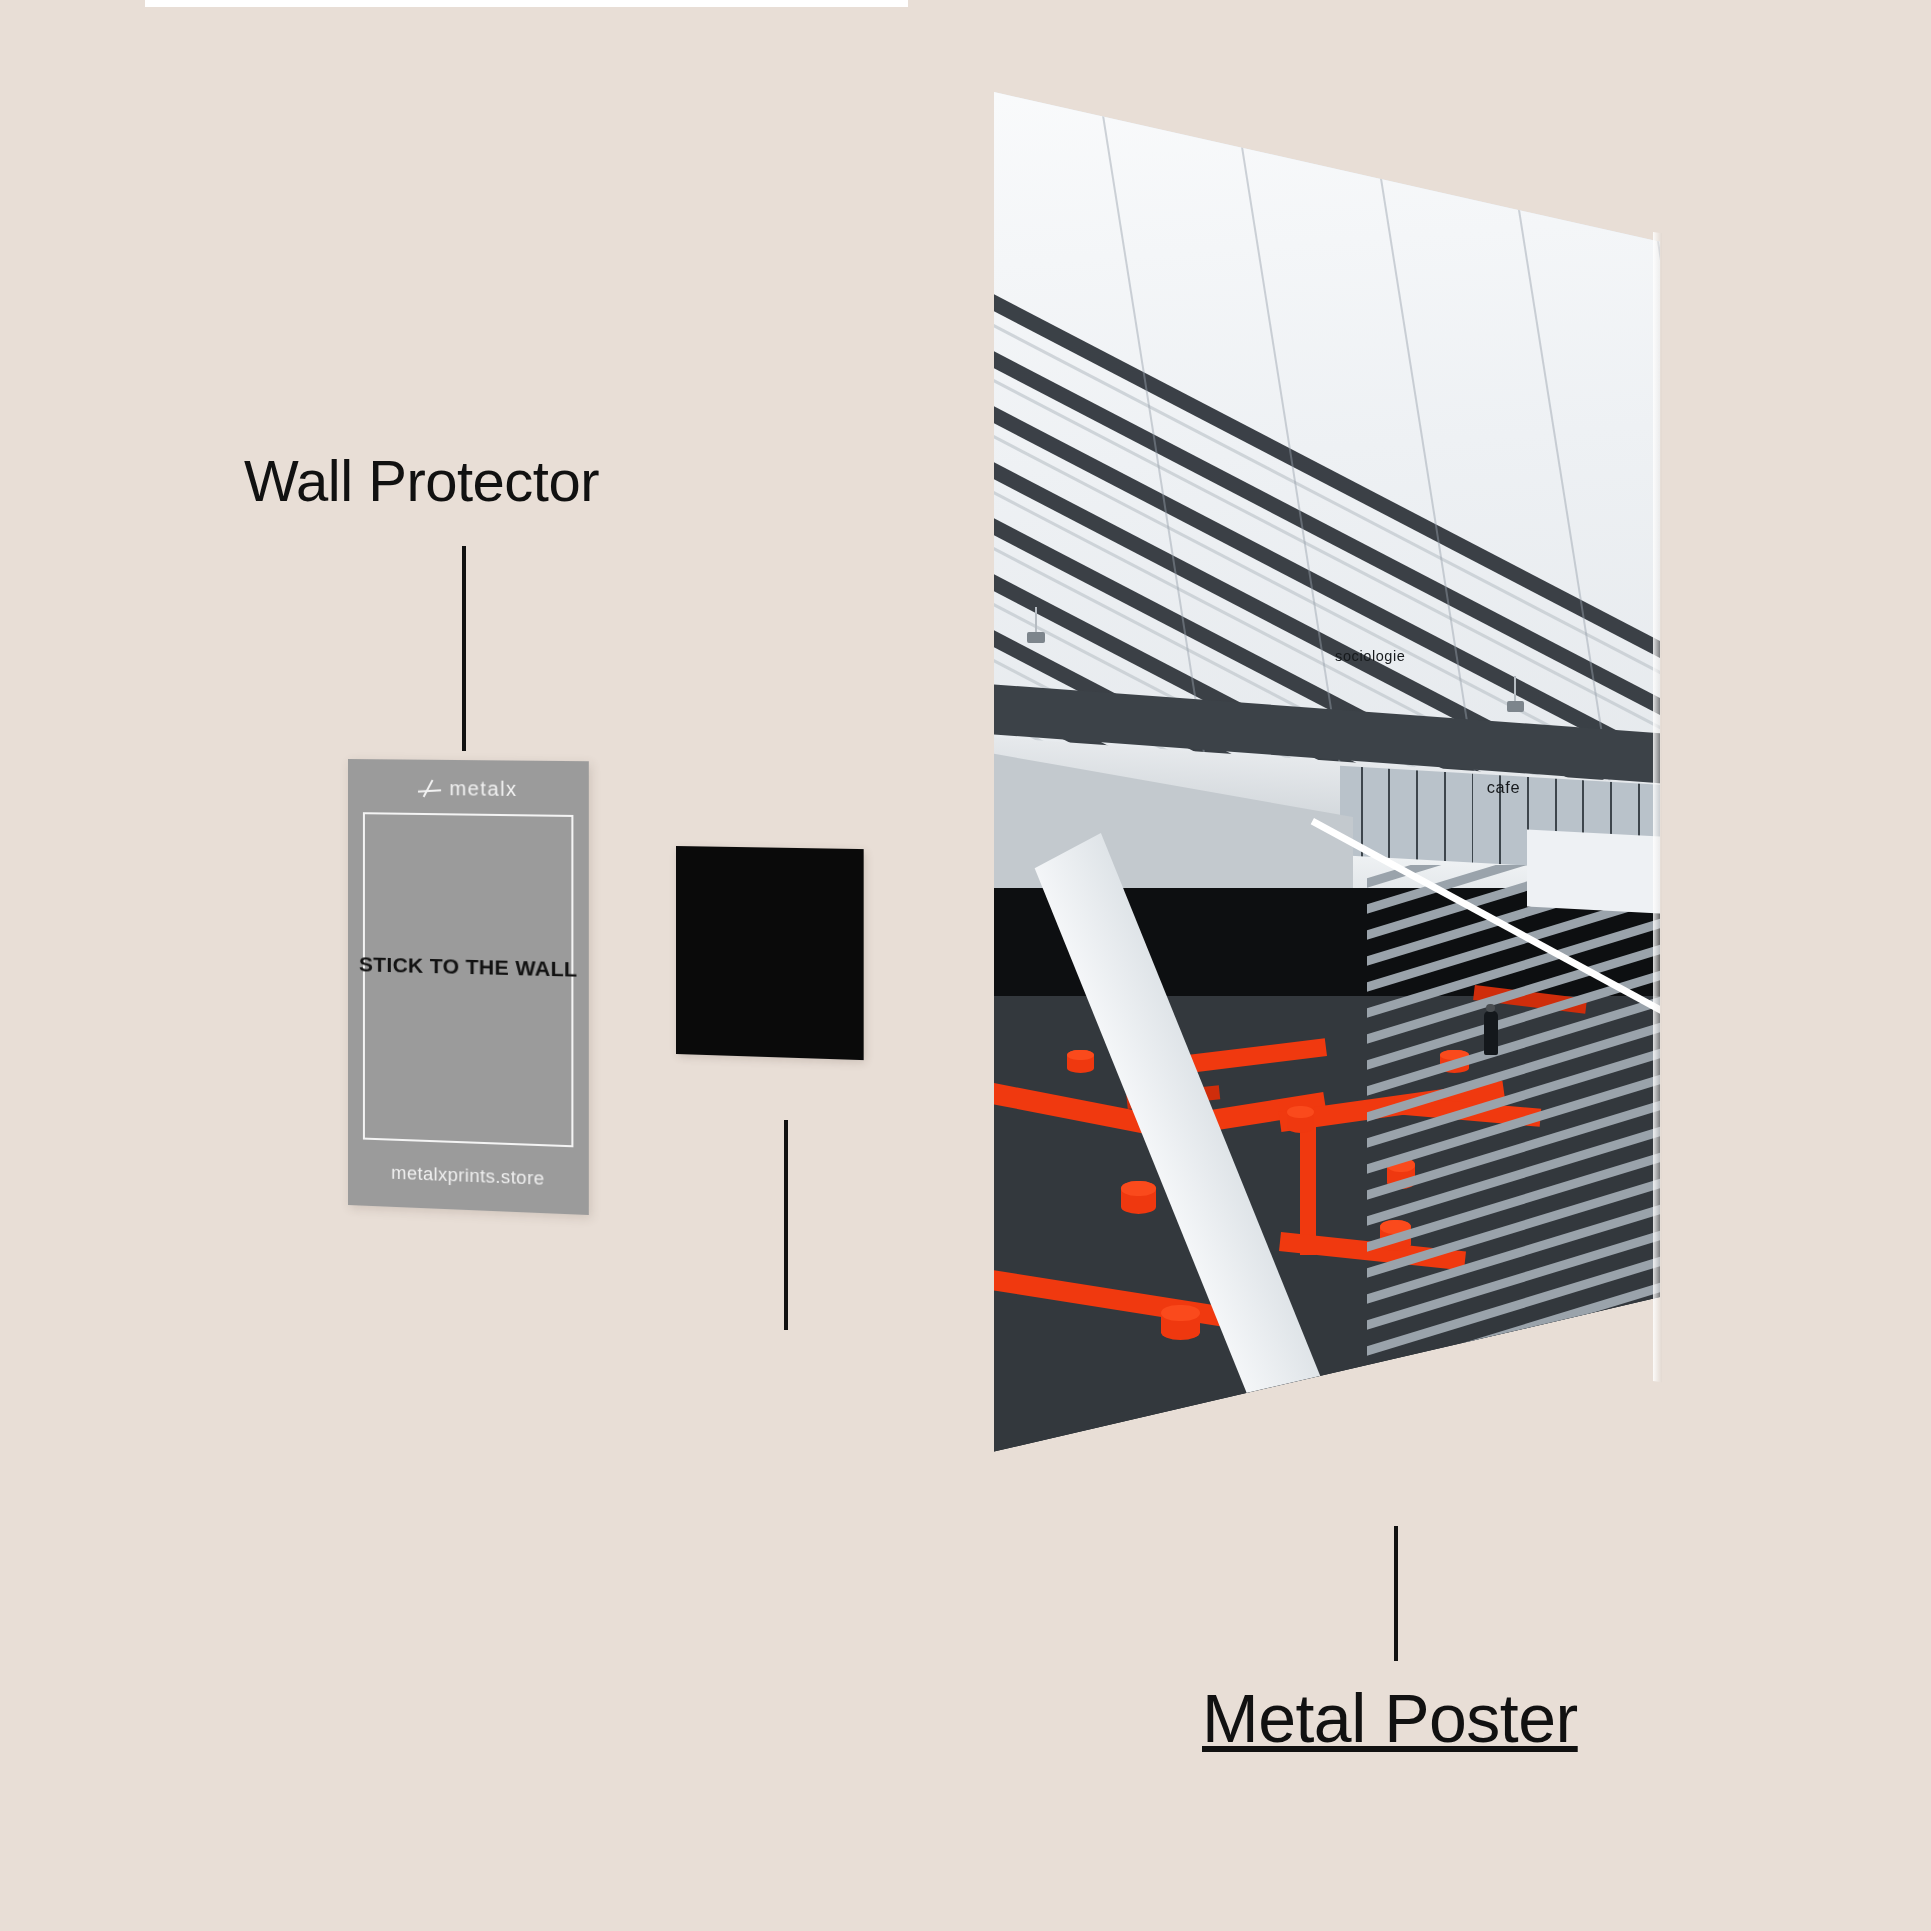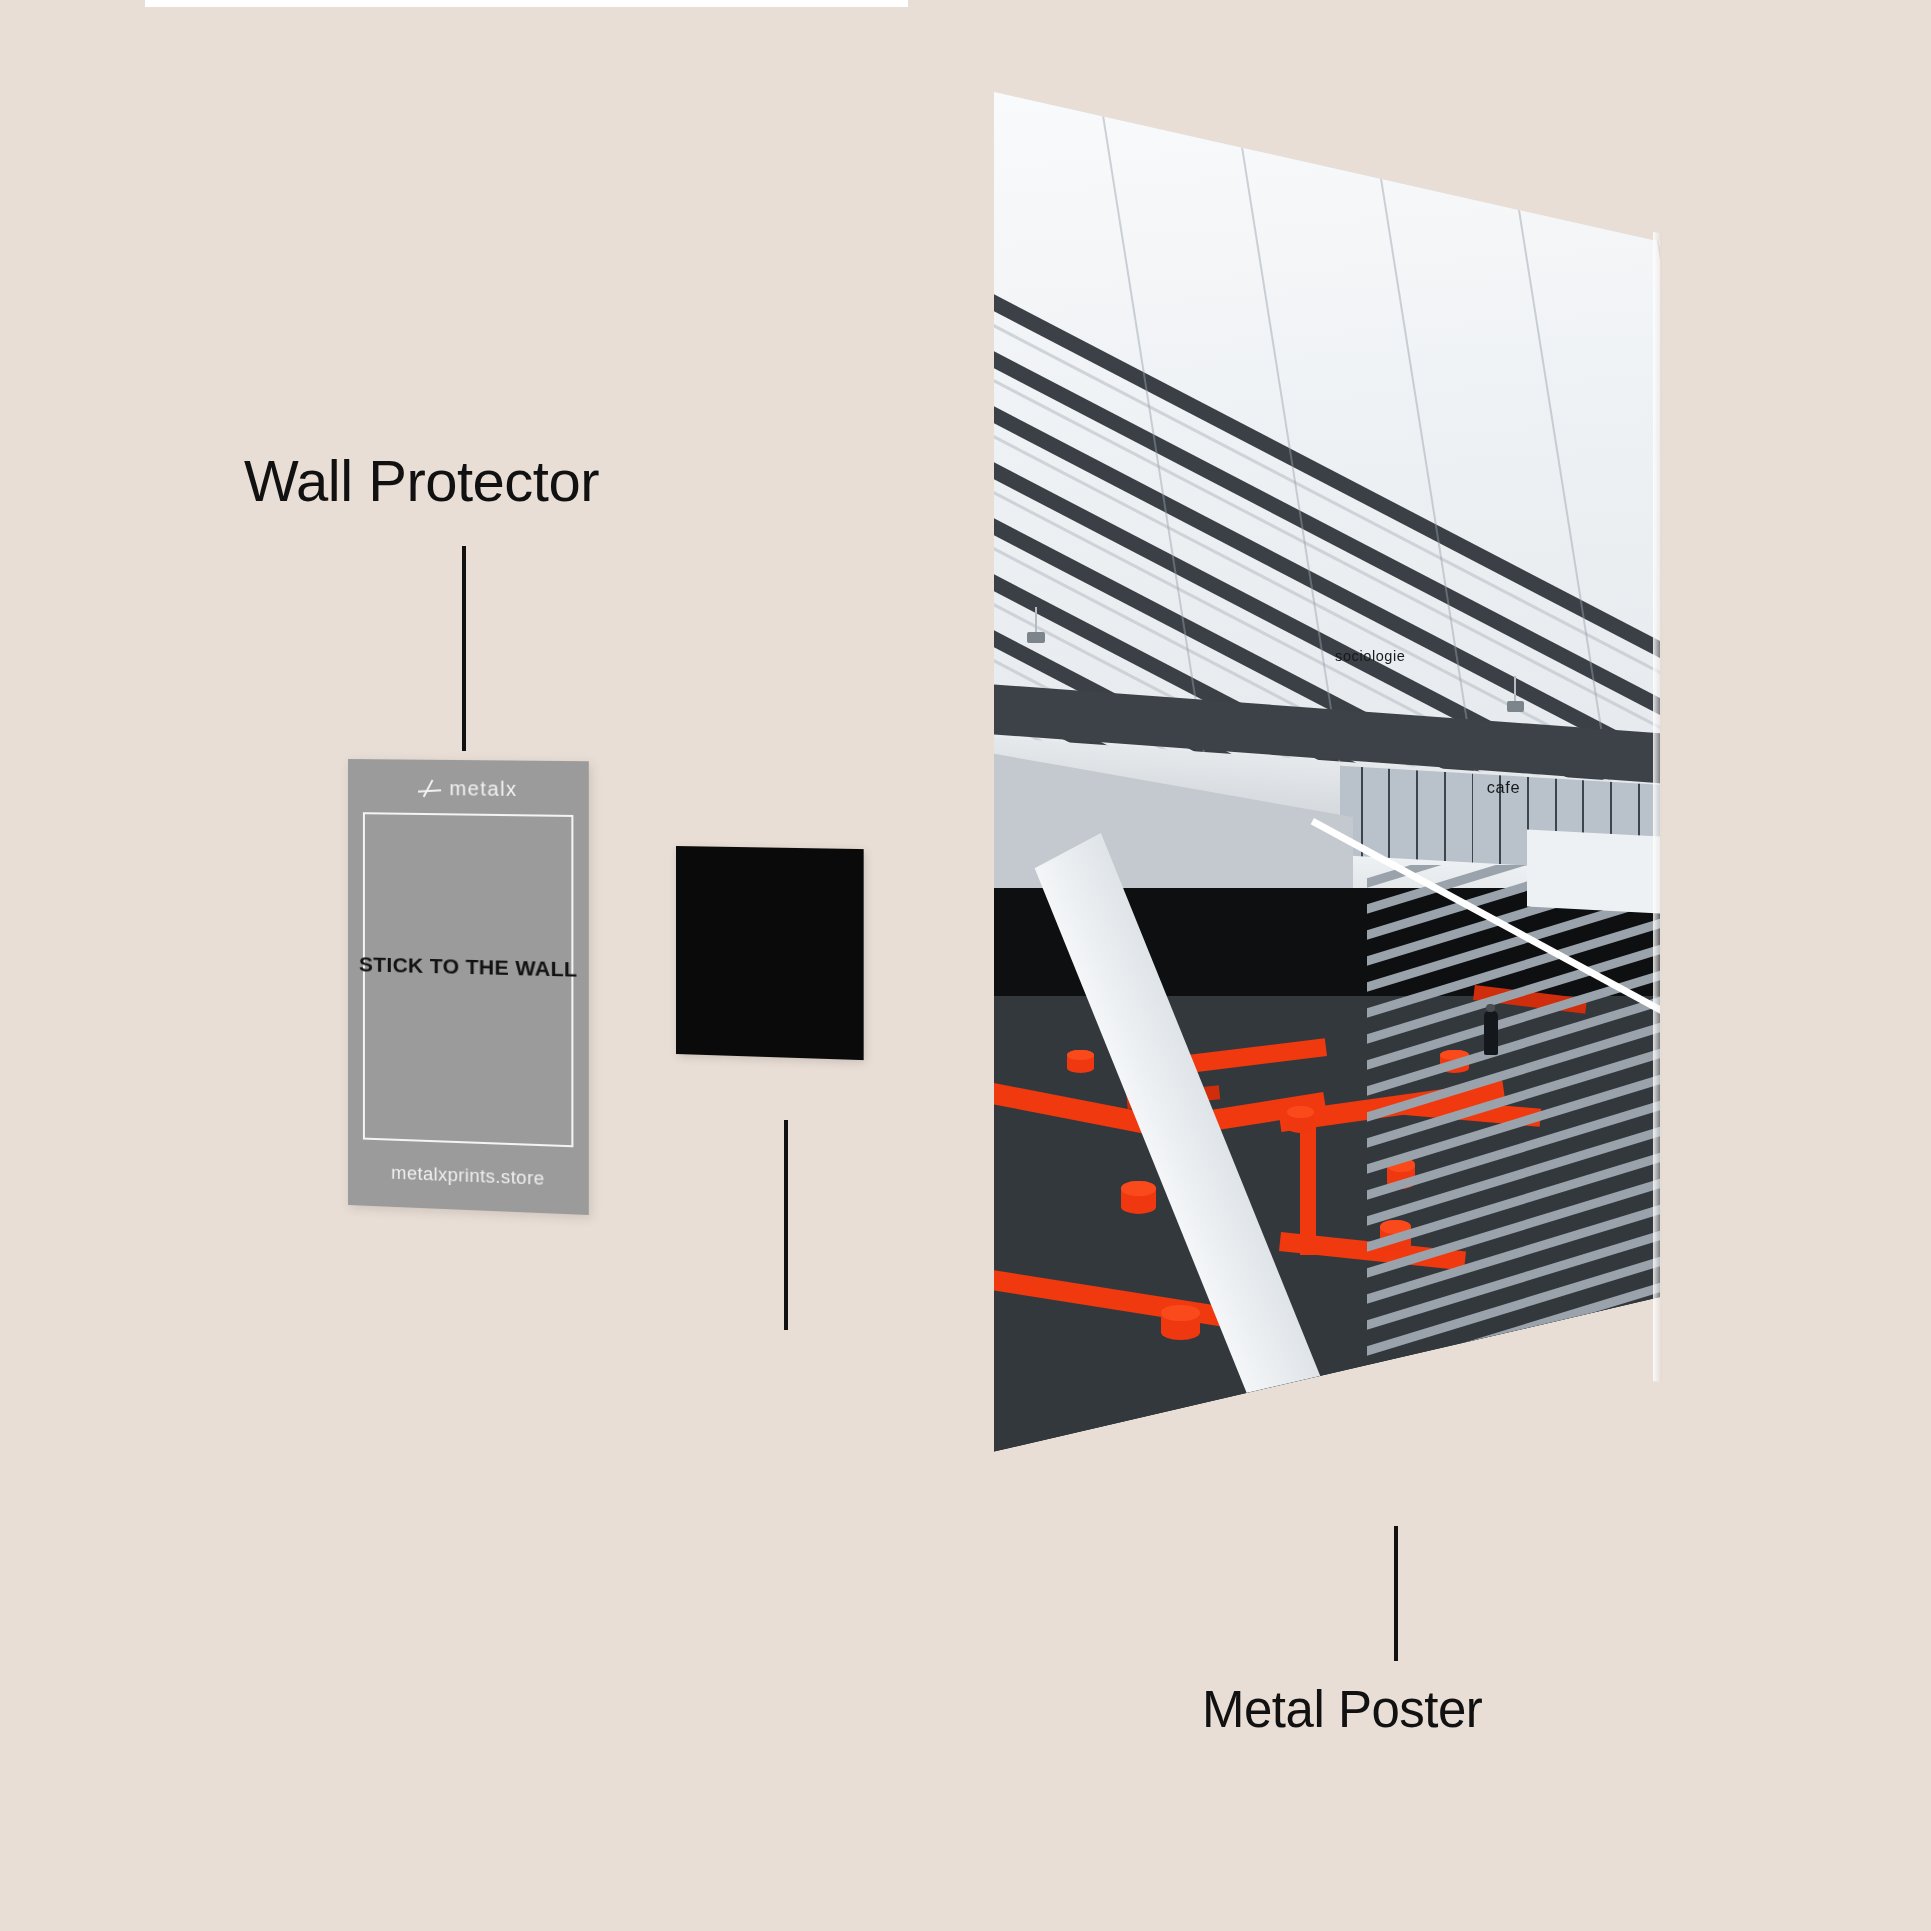--- a/index.html
+++ b/index.html
@@ -60,21 +60,22 @@
   }
   #line-strong-magnet {
     left: 784px;
     top: 1120px;
     height: 210px;
   }
 
   #label-metal-poster {
     left: 1202px;
     top: 1682px;
-    font-size: 51px;
+    font-size: 68px;
+    text-decoration: underline;
   }
   #line-metal-poster {
     left: 1394px;
     top: 1526px;
     height: 135px;
   }
 
   
   #wall-protector {
     position: absolute;

